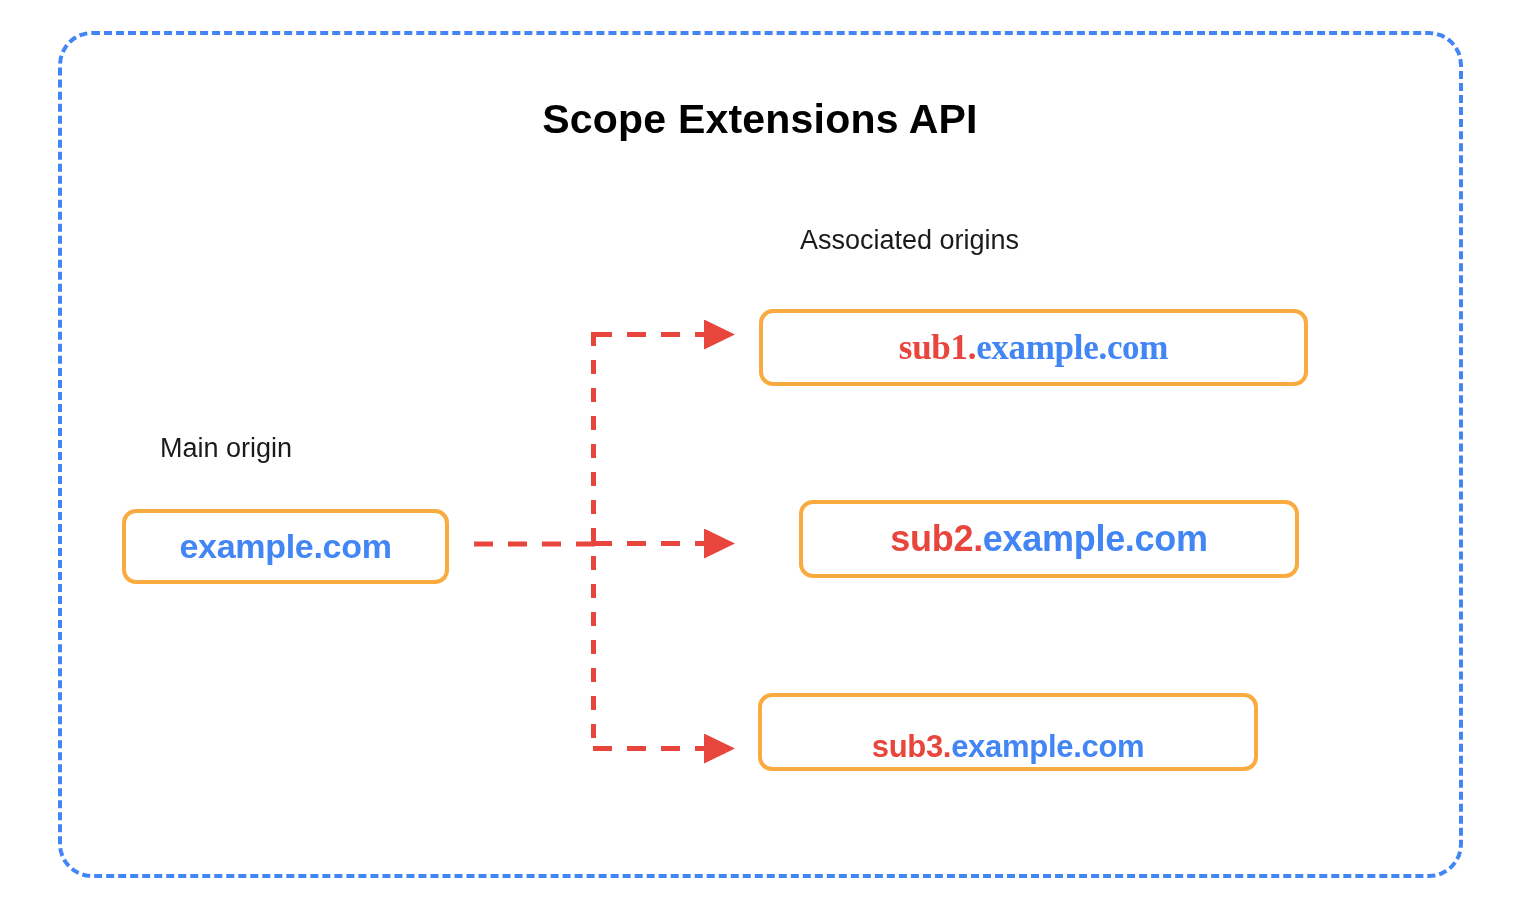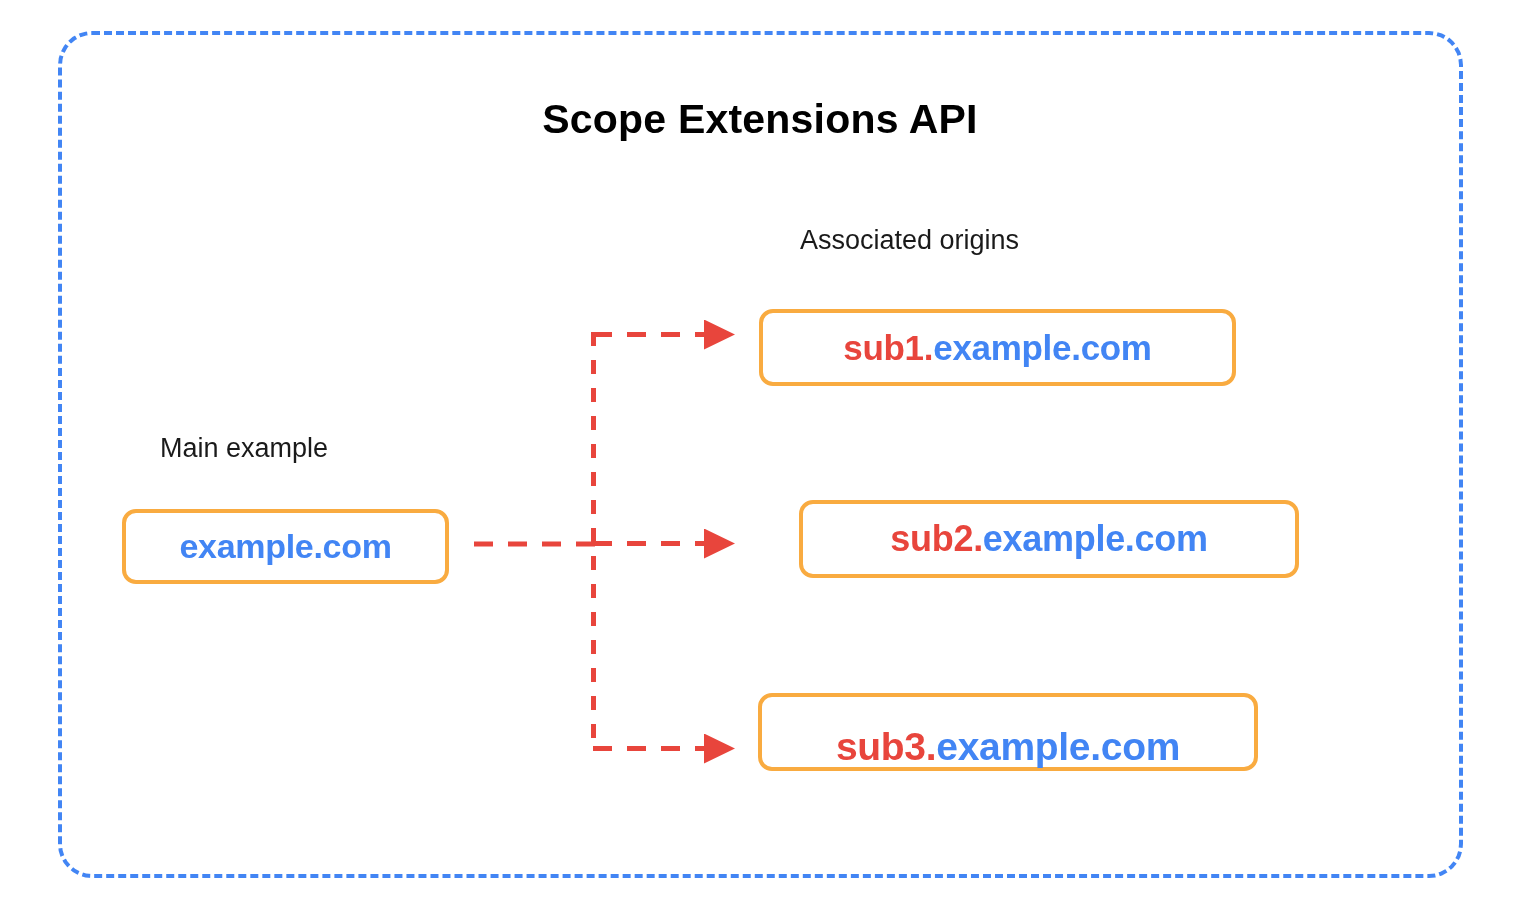--- a/index.html
+++ b/index.html
@@ -90,41 +90,42 @@
     left: 122px;
     top: 509px;
     width: 327px;
     height: 75px;
   }
   .box-main .txt { font-size: 34px; }
 
   .box-sub1 {
     left: 759px;
     top: 309px;
-    width: 477px;
+    width: 549px;
     height: 77px;
+    font-family: Liberation Serif, serif;
   }
   .box-sub1 .txt { font-size: 35px; }
 
   .box-sub2 {
     left: 759px;
     top: 500px;
     width: 500px;
     height: 78px;
     margin-left: 40px;
   }
   .box-sub2 .txt { font-size: 36px; }
 
   .box-sub3 {
     left: 758px;
     top: 693px;
     width: 500px;
     height: 78px;
   }
-  .box-sub3 .txt { font-size: 39px; margin-top: 30px; }
+  .box-sub3 .txt { font-size: 31px; margin-top: 30px; }
 
   
   .connectors {
     position: absolute;
     left: 0;
     top: 0;
     width: 1520px;
     height: 914px;
     pointer-events: none;
   }
@@ -133,21 +134,21 @@
 <body>
 
 <div id="diagram-root">
 
   <div class="outer-frame"></div>
 
   <div class="diagram-title">Scope Extensions API</div>
 
   <div class="section-label label-associated">Associated origins</div>
 
-  <div class="section-label label-main">Main example</div>
+  <div class="section-label label-main">Main origin</div>
 
   <svg class="connectors" viewBox="0 0 1520 914" width="1520" height="914" xmlns="http://www.w3.org/2000/svg">
     <defs>
       <marker id="arrowhead" markerWidth="7" markerHeight="7" refX="0.4" refY="3" orient="auto" markerUnits="strokeWidth">
         <path d="M0,0 L6.2,3 L0,6 z" fill="#E8453C"></path>
       </marker>
     </defs>
 
     <line x1="474" y1="544" x2="600" y2="544" stroke="#E8453C" stroke-width="5" stroke-dasharray="19 15" stroke-linecap="butt"></line>
 

